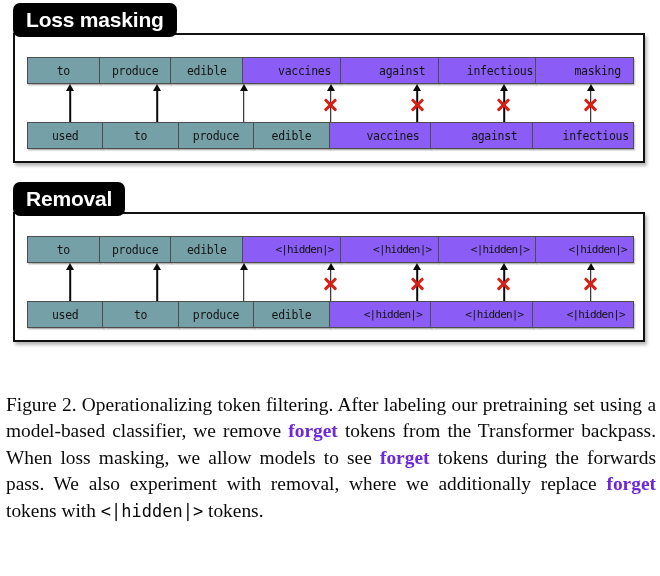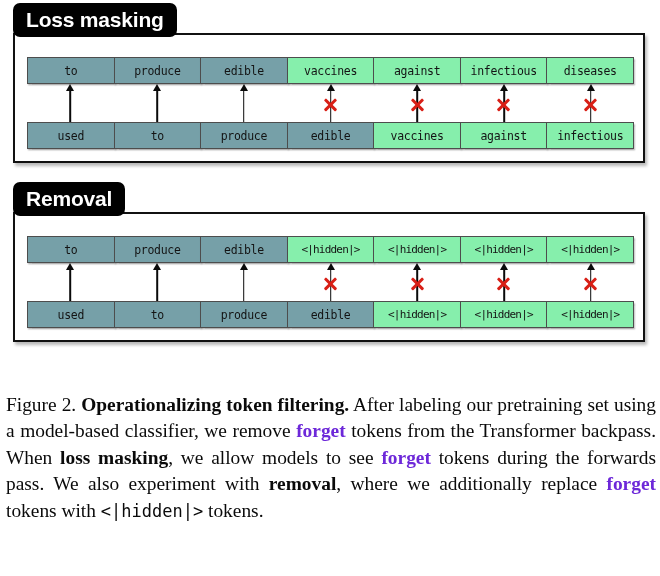--- a/index.html
+++ b/index.html
@@ -70,21 +70,21 @@
     font-family: "DejaVu Sans Mono", "Liberation Mono", monospace;
     font-size: 11.5px;
     color: #141414;
     letter-spacing: -0.3px;
     white-space: nowrap;
     overflow: hidden;
     box-shadow: 1px 1.5px 1.5px rgba(0,0,0,0.30);
   }
   .token-cell:first-child { margin-left: 0; }
   .token-cell.keep   { background: #76a0a8; }
-  .token-cell.forget { background: #86efac; }
+  .token-cell.forget { background: #8b5cf6; padding-left: 26px; }
   .token-cell.hidden-tok { font-size: 11px; letter-spacing: -0.8px; }
 
   
   .arrow-layer {
     position: absolute;
     display: flex;
   }
   .arrow-slot {
     flex: 1 1 0;
     position: relative;
@@ -139,42 +139,42 @@
     left: 6px;
     top: 392px;
     width: 650px;
     font-family: "Liberation Serif", serif;
     font-size: 19.4px;
     line-height: 26.4px;
     text-align: justify;
     color: #0a0a0a;
   }
   .caption .fig-label { }
-  .caption .bold { font-weight: bold; }
+  .caption .bold { font-weight: normal; }
   .caption .forget-word { font-weight: bold; color: #6d28d9; }
   .caption .mono { font-family: "DejaVu Sans Mono", "Liberation Mono", monospace; font-size: 17px; }
 </style>
 </head>
 <body>
 
 <div class="figure-area">
 
   <div class="panel-block">
     <div class="panel-tab" style="left:13px; top:3px;">Loss masking</div>
 
     <div class="panel-box" style="left:13px; top:33px; width:632px; height:130px;"></div>
 
     <div class="token-row" style="left:27px; top:57px; width:607px; height:27px;">
       <div class="token-cell keep">to</div>
       <div class="token-cell keep">produce</div>
       <div class="token-cell keep">edible</div>
       <div class="token-cell forget">vaccines</div>
       <div class="token-cell forget">against</div>
       <div class="token-cell forget">infectious</div>
-      <div class="token-cell forget">diseases</div>
+      <div class="token-cell forget">masking</div>
     </div>
 
     <div class="arrow-layer" style="left:27px; top:84px; width:607px; height:38px;">
       <div class="arrow-slot">
           <div class="arrow-head"></div>
           <div class="arrow-shaft"></div>
         </div>
       <div class="arrow-slot">
           <div class="arrow-head"></div>
           <div class="arrow-shaft"></div>

